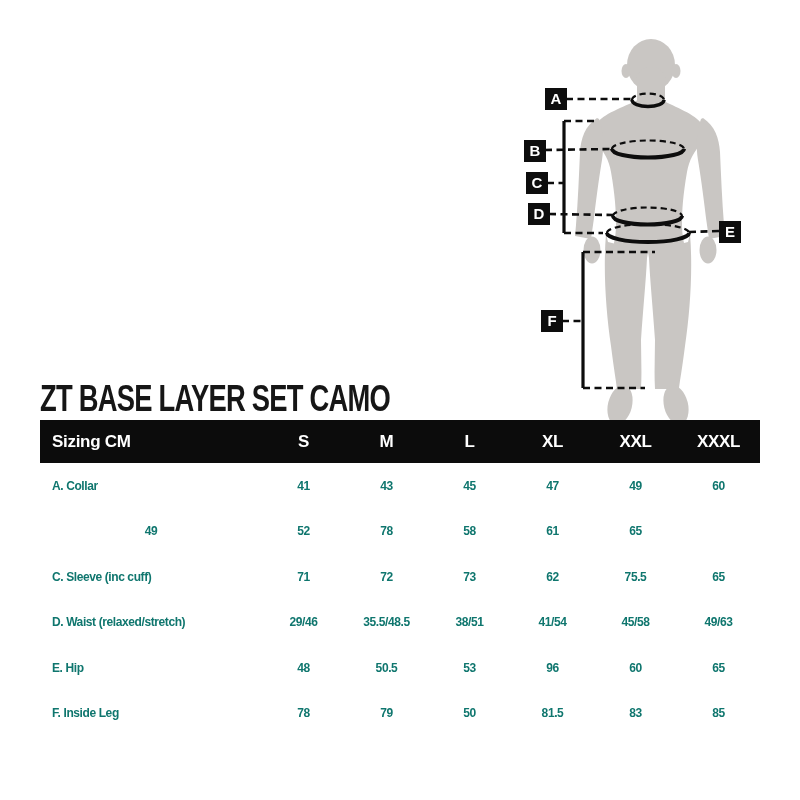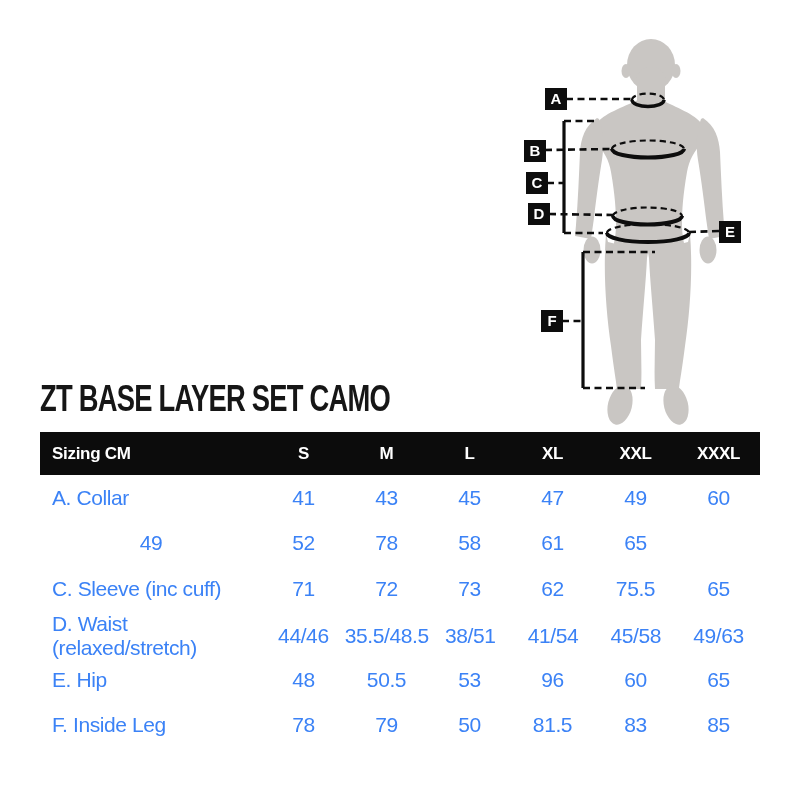--- a/index.html
+++ b/index.html
@@ -26,33 +26,33 @@
   .mlabel-e{left:229px;top:201px;}
   .mlabel-f{left:51px;top:290px;}
   
   .title{
     position:absolute;left:40px;top:378px;margin:0;
     font-size:36px;font-weight:bold;color:#161616;
     letter-spacing:-1px;white-space:nowrap;
     transform:scaleX(0.76);transform-origin:left center;
   }
   
-  .sizing-table{position:absolute;left:40px;top:432px;width:720px;}
+  .sizing-table{position:absolute;left:40px;top:420px;width:720px;}
   .trow, .thead{
     display:grid;
     grid-template-columns:222px repeat(6, 1fr);
     align-items:center;
   }
   .thead{
     background:#0c0c0c;color:#ffffff;height:43px;
     font-weight:bold;font-size:17px;letter-spacing:-0.3px;
   }
   .trow{
-    height:45.5px;color:#3b82f6;
-    font-weight:normal;font-size:21px;letter-spacing:-0.4px;
+    height:45.5px;color:#0f766e;
+    font-weight:bold;font-size:12px;letter-spacing:-0.4px;
   }
   .cell-label{text-align:left;padding-left:12px;}
   .cell-val{text-align:center;}
 </style>
 </head>
 <body>
 
 <div class="page">
 
   <div class="diagram">
@@ -153,21 +153,21 @@
       <div class="cell-val">71</div>
       <div class="cell-val">72</div>
       <div class="cell-val">73</div>
       <div class="cell-val">62</div>
       <div class="cell-val">75.5</div>
       <div class="cell-val">65</div>
     </div>
 
     <div class="trow">
       <div class="cell-label">D. Waist (relaxed/stretch)</div>
-      <div class="cell-val">44/46</div>
+      <div class="cell-val">29/46</div>
       <div class="cell-val">35.5/48.5</div>
       <div class="cell-val">38/51</div>
       <div class="cell-val">41/54</div>
       <div class="cell-val">45/58</div>
       <div class="cell-val">49/63</div>
     </div>
 
     <div class="trow">
       <div class="cell-label">E. Hip</div>
       <div class="cell-val">48</div>

